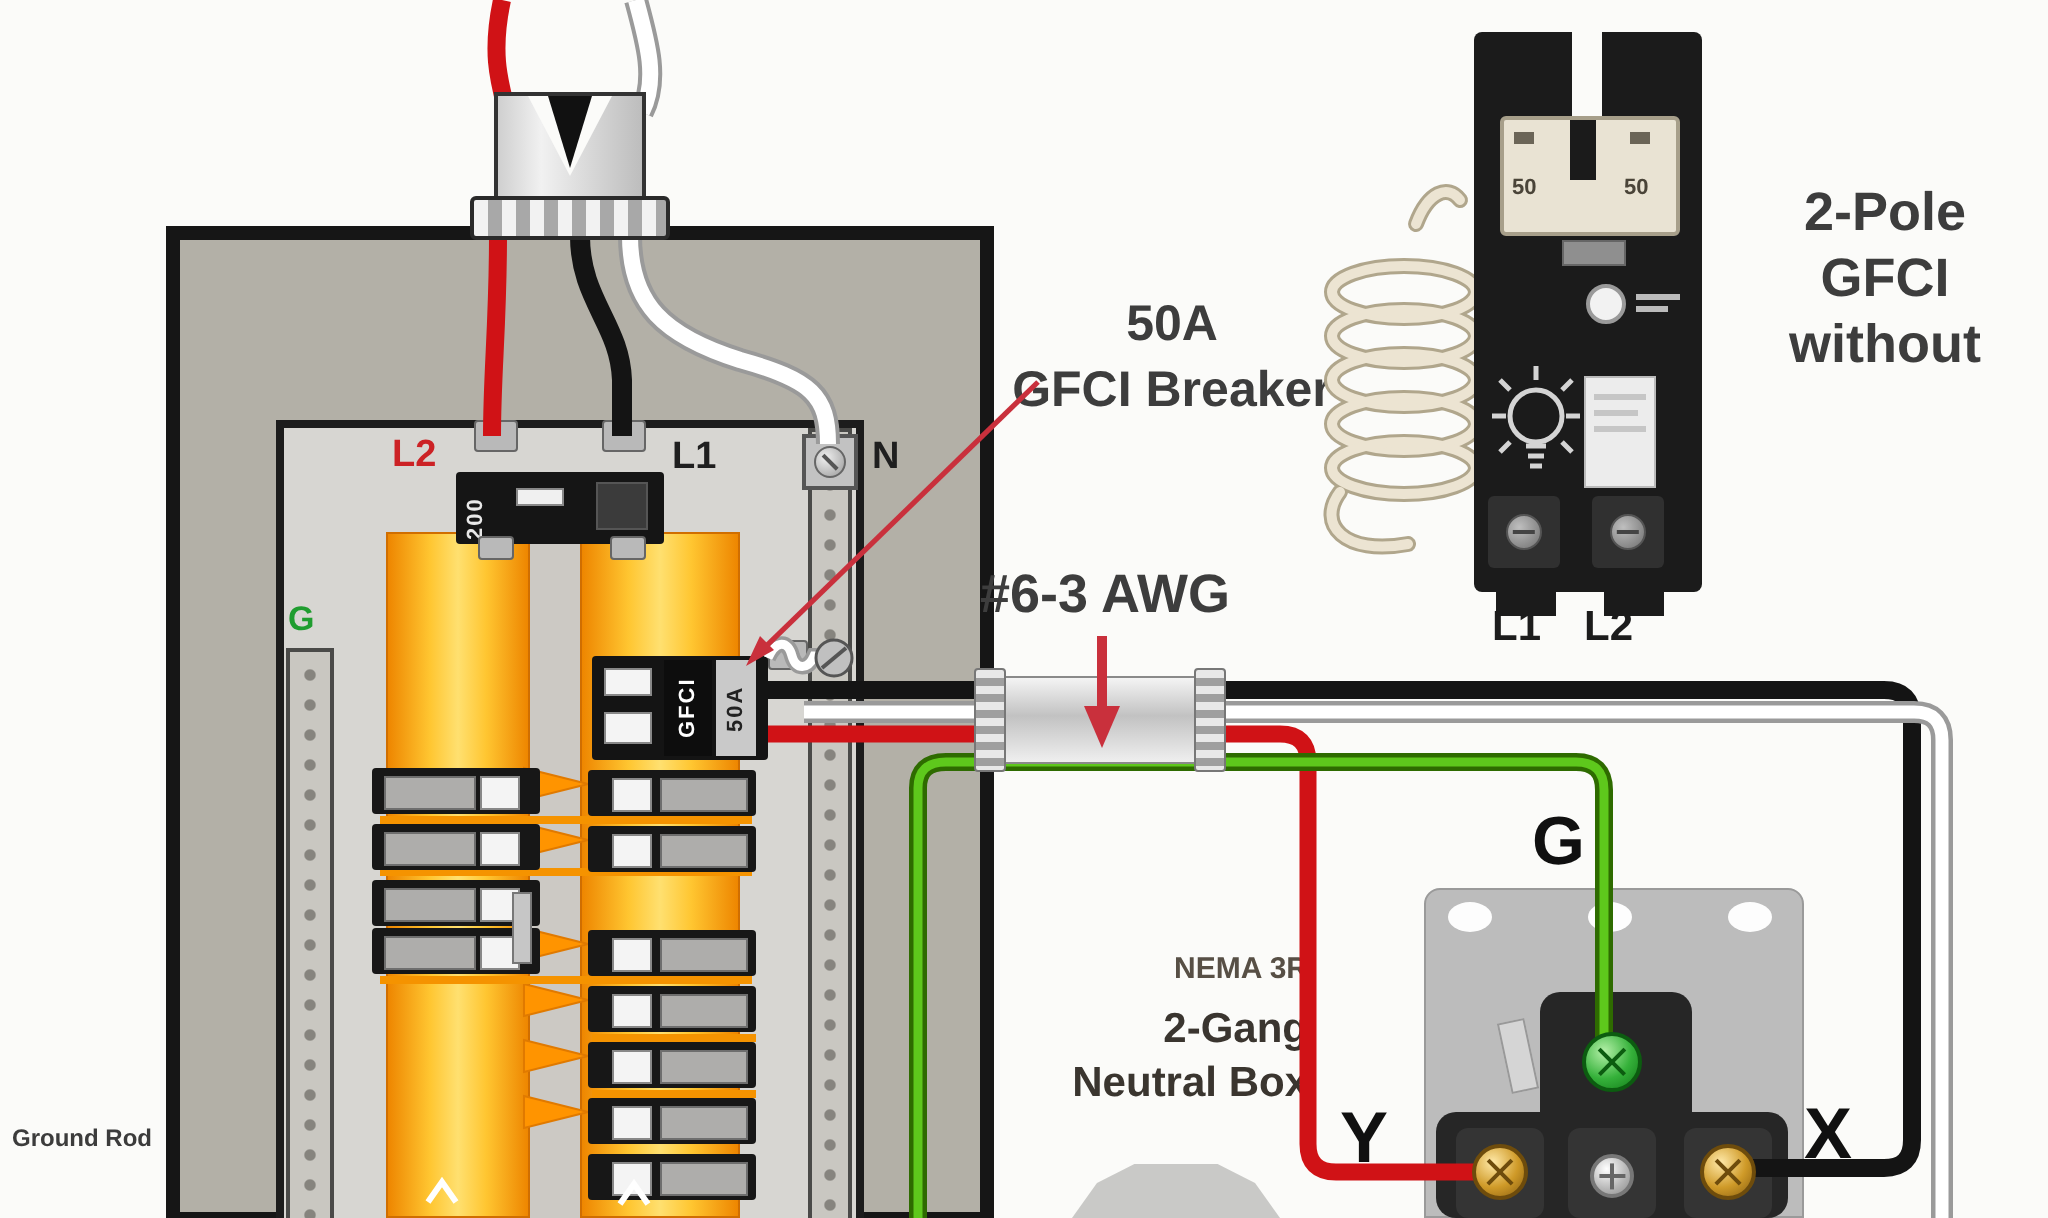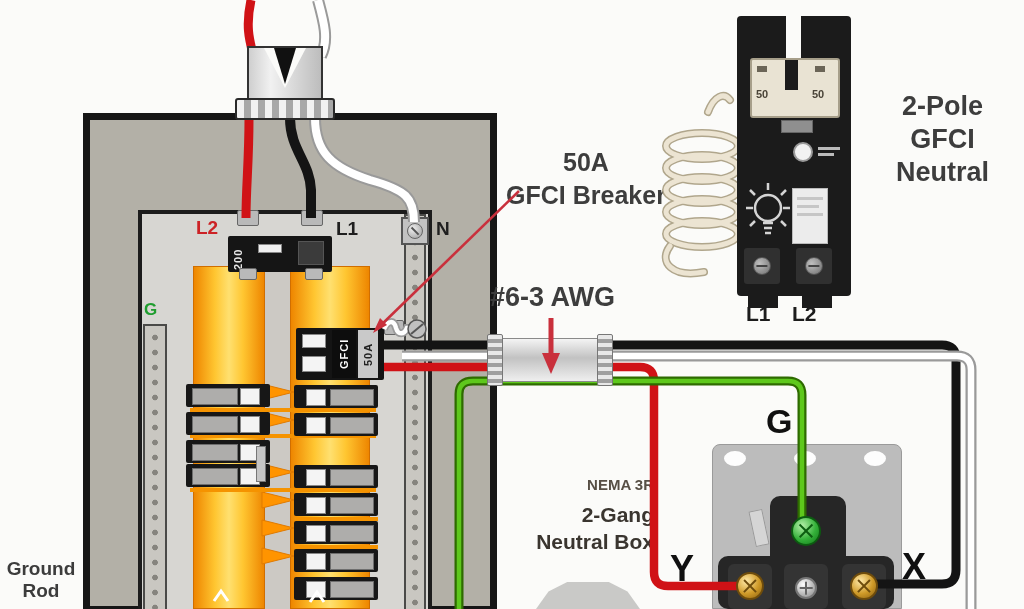--- a/index.html
+++ b/index.html
@@ -143,32 +143,32 @@
   <div class="abs" style="left:864px;top:451px;width:22px;height:15px;background:#fdfdfd;border-radius:50%;"></div>
   <div class="abs" style="left:752px;top:510px;width:14px;height:36px;background:#d5d5d5;border:1px solid #999;transform:rotate(-12deg);"></div>
   <div class="abs" style="left:770px;top:496px;width:76px;height:72px;background:#262626;border-radius:10px;"></div>
   <div class="abs" style="left:718px;top:556px;width:176px;height:53px;background:#262626;border-radius:10px;"></div>
   <div class="abs" style="left:728px;top:564px;width:44px;height:45px;background:#343434;border-radius:6px;"></div>
   <div class="abs" style="left:784px;top:564px;width:44px;height:45px;background:#343434;border-radius:6px;"></div>
   <div class="abs" style="left:842px;top:564px;width:44px;height:45px;background:#343434;border-radius:6px;"></div>
 
   <div class="abs" style="left:536px;top:582px;width:104px;height:27px;background:#c9c9c7;clip-path:polygon(0 100%,12% 35%,30% 0,70% 0,88% 35%,100% 100%);"></div>
 
-  <div class="abs lbl" style="left:4px;top:558px;width:74px;text-align:center;font-size:19px;line-height:22px;color:#3c3c3c;">Ground Rod</div>
+  <div class="abs lbl" style="left:4px;top:558px;width:74px;text-align:center;font-size:12px;line-height:22px;color:#3c3c3c;">Ground Rod</div>
 
   <div class="abs" style="left:504px;top:146px;width:164px;text-align:center;line-height:33px;">
     <div class="lbl" style="font-size:25px;">50A</div>
     <div class="lbl" style="font-size:25px;">GFCI Breaker</div>
   </div>
 
   <div class="abs lbl" style="left:490px;top:282px;font-size:27px;">#6-3 AWG</div>
 
   <div class="abs" style="left:852px;top:90px;width:150px;text-align:center;line-height:33px;padding-left:31px;">
     <div class="lbl" style="font-size:27px;">2-Pole GFCI</div>
-    <div class="lbl" style="font-size:27px;">Neutral</div>
+    <div class="lbl" style="font-size:27px;">without</div>
   </div>
 
   <div class="abs" style="left:746px;top:302px;font-size:21px;font-weight:800;color:#1c1c1c;">L1</div>
   <div class="abs" style="left:792px;top:302px;font-size:21px;font-weight:800;color:#1c1c1c;">L2</div>
 
   <div class="abs" style="left:498px;top:476px;width:156px;text-align:right;">
     <div class="lbl" style="font-size:15px;color:#574f45;">NEMA 3R</div>
     <div class="lbl" style="font-size:21px;color:#3a352f;margin-top:10px;">2-Gang</div>
     <div class="lbl" style="font-size:21px;color:#3a352f;margin-top:3px;">Neutral Box</div>
   </div>

